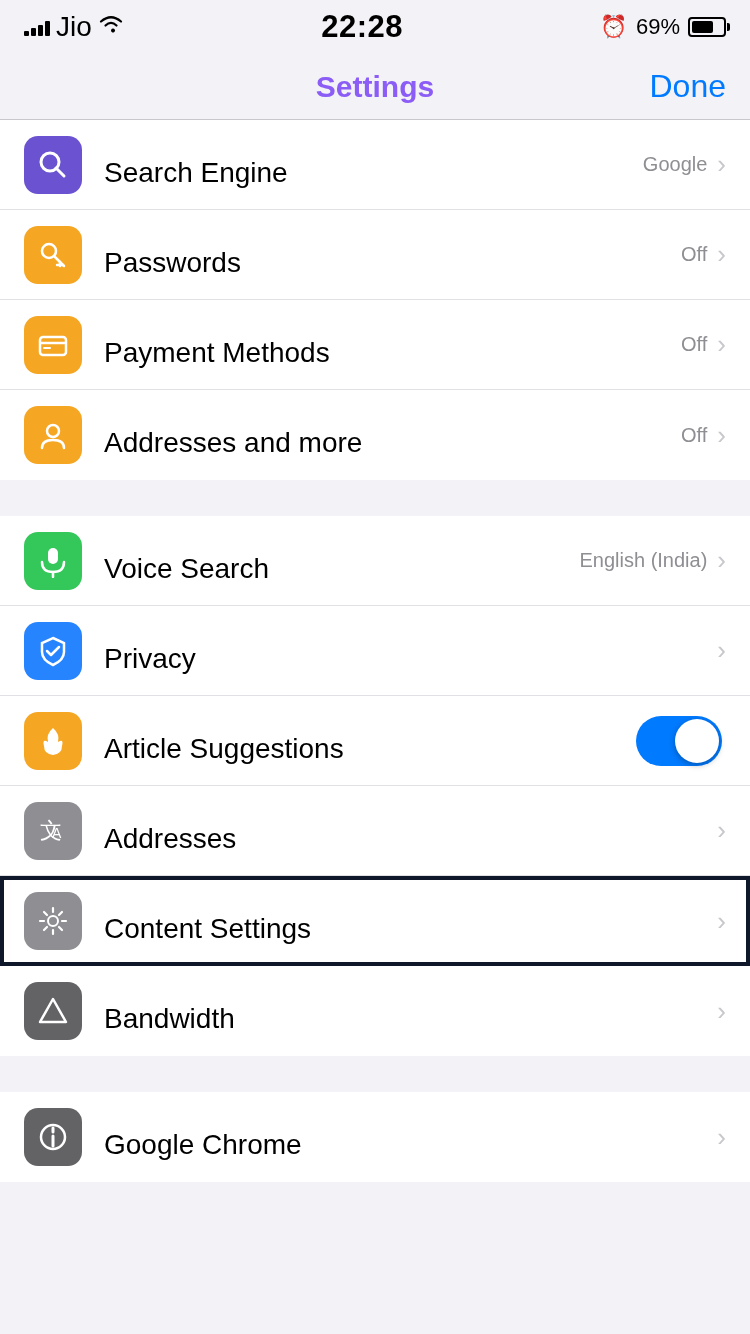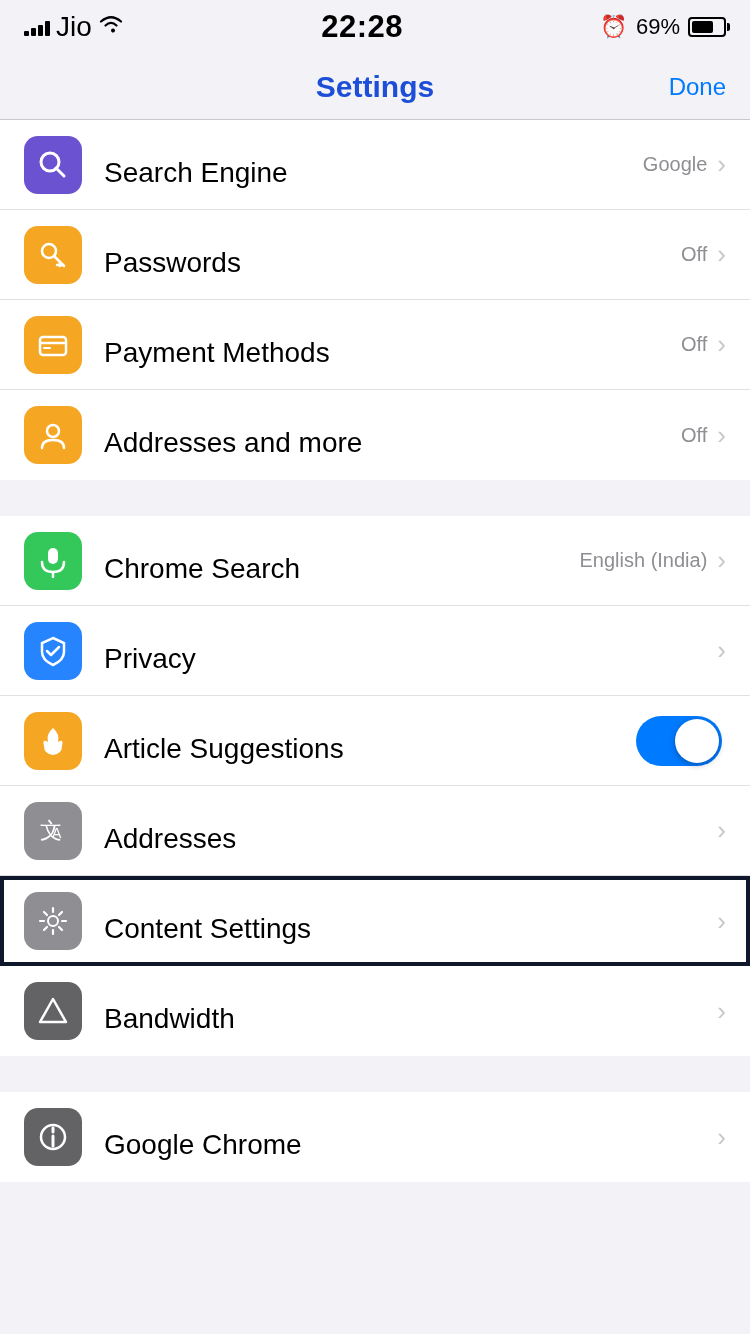--- a/index.html
+++ b/index.html
@@ -92,26 +92,26 @@
       height: 66px;
       display: flex;
       align-items: center;
       justify-content: center;
       position: relative;
       border-bottom: 1px solid #c8c8cc;
     }
     .nav-title {
       font-size: 30px;
       font-weight: 700;
-      color: #1d4ed8;
+      color: #8b5cf6;
     }
     .nav-done {
       position: absolute;
       right: 24px;
-      font-size: 24px;
+      font-size: 32px;
       font-weight: 400;
       color: #007aff;
     }
 
     
     .settings-section {
       background: #fff;
       margin-bottom: 0;
     }
     .section-separator {
@@ -295,21 +295,21 @@
 <div class="settings-section">
 
   <div class="settings-row">
     <div class="row-icon icon-green">
       <svg viewBox="0 0 34 34">
           <rect x="12" y="4" width="10" height="16" rx="5" fill="#fff"></rect>
           <path d="M6 18 Q6 28 17 28 Q28 28 28 18" stroke="#fff" stroke-width="2.5" fill="none" stroke-linecap="round"></path>
           <line x1="17" y1="28" x2="17" y2="33" stroke="#fff" stroke-width="2.5" stroke-linecap="round"></line>
         </svg>
     </div>
-    <span class="row-label">Chrome Search</span>
+    <span class="row-label">Voice Search</span>
     <span class="row-value">English (India)</span>
     <span class="row-chevron">›</span>
   </div>
 
   <div class="settings-row">
     <div class="row-icon icon-blue-shield">
       <svg viewBox="0 0 34 34">
           <path d="M17 4 L28 9 L28 18 Q28 26 17 31 Q6 26 6 18 L6 9 Z" stroke="#fff" stroke-width="2.5" fill="none"></path>
           <path d="M11 17 L15 21 L23 13" stroke="#fff" stroke-width="2.5" fill="none" stroke-linecap="round" stroke-linejoin="round"></path>
         </svg>

